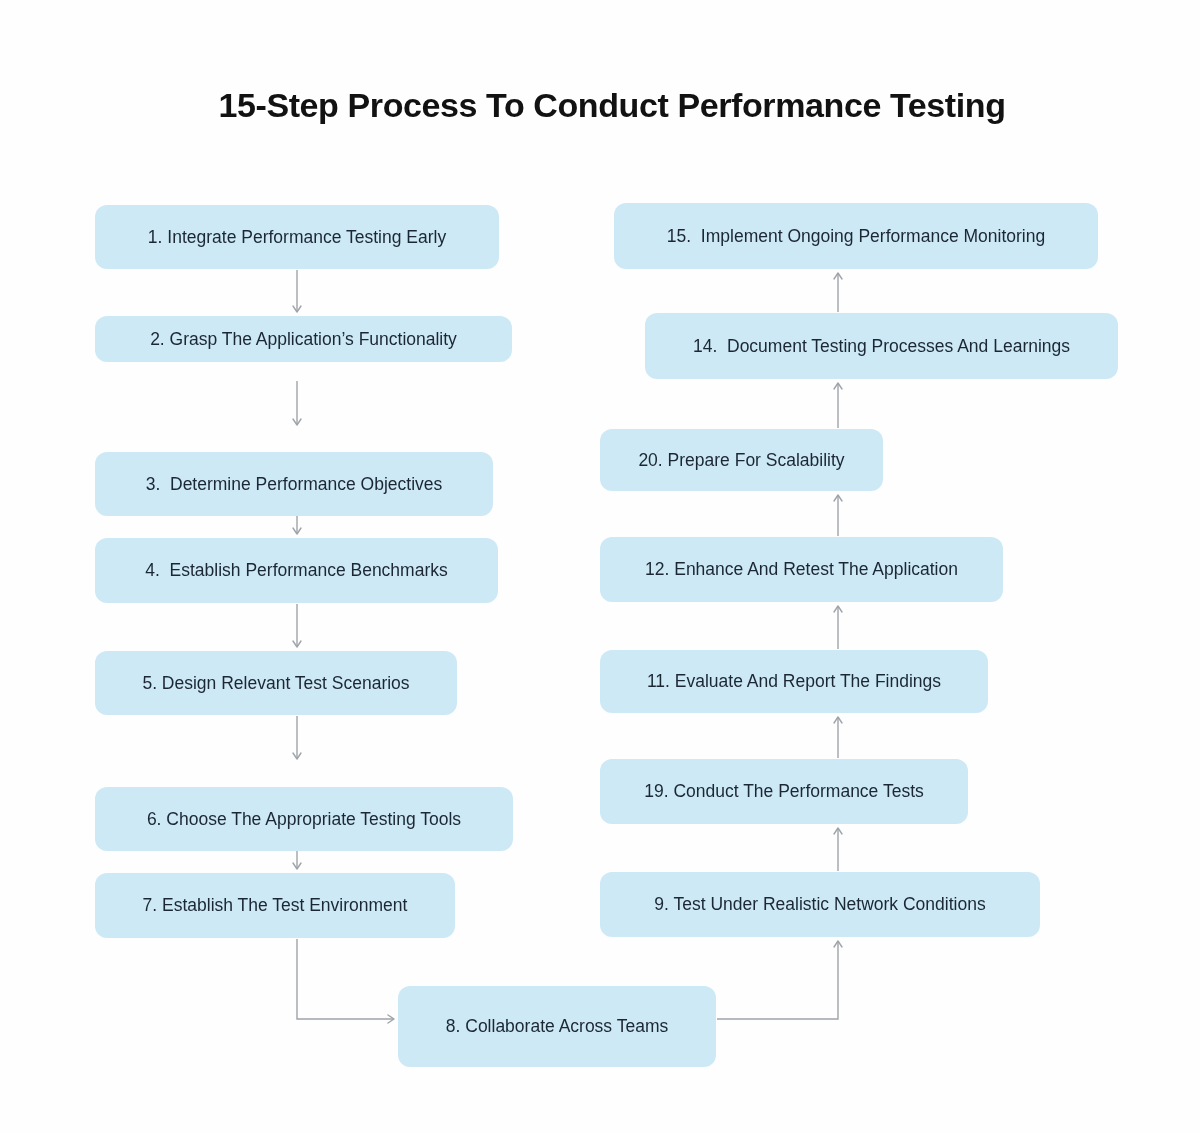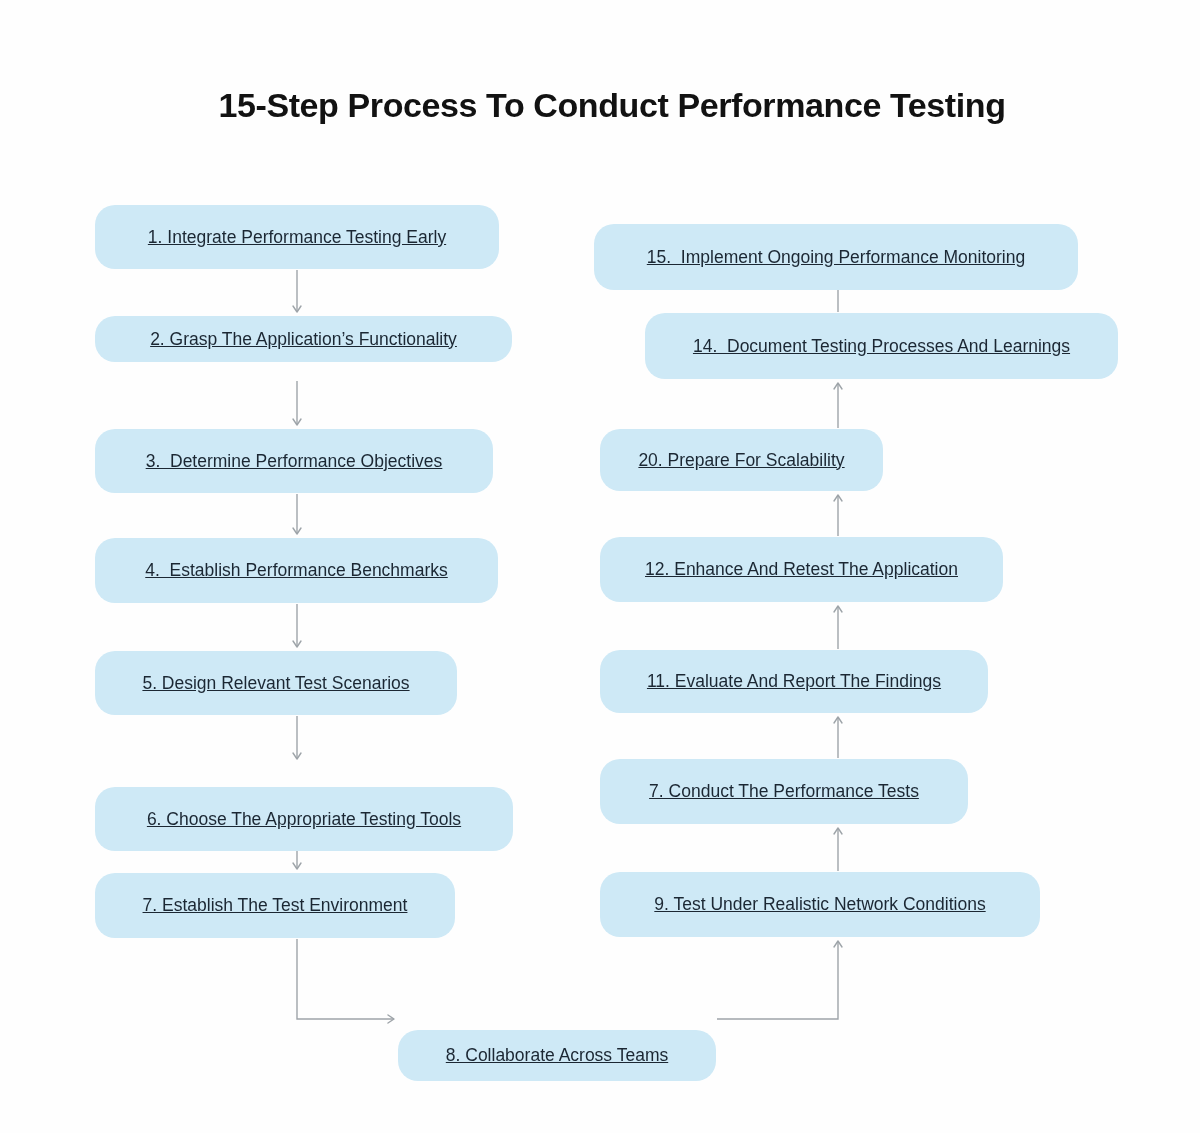--- a/index.html
+++ b/index.html
@@ -28,31 +28,30 @@
     left: 0;
     top: 0;
     width: 1200px;
     height: 1133px;
     pointer-events: none;
   }
   .node {
     position: absolute;
     box-sizing: border-box;
     background: var(--box-fill, #cee9f6);
-    border-radius: 20px;
+    border-radius: 12px;
     display: flex;
     align-items: center;
     justify-content: center;
     text-align: center;
     font-size: 17.5px;
     font-weight: 500;
     color: var(--box-text, #1b2733);
     white-space: pre;
     padding: 0 8px;
-    text-decoration: underline;
   }
 </style>
 </head>
 <body>
 
 <div class="canvas">
   <div class="title">15-Step Process To Conduct Performance Testing</div>
 
   <svg class="connectors" viewBox="0 0 1200 1133" xmlns="http://www.w3.org/2000/svg">
     <defs>
@@ -74,27 +73,27 @@
         <path d="M838,649 L838,606" fill="none" stroke="#9ea4a9" stroke-width="1.4" marker-end="url(#arrowhead)"></path>
         <path d="M838,536 L838,495" fill="none" stroke="#9ea4a9" stroke-width="1.4" marker-end="url(#arrowhead)"></path>
         <path d="M838,428 L838,383" fill="none" stroke="#9ea4a9" stroke-width="1.4" marker-end="url(#arrowhead)"></path>
         <path d="M838,312 L838,273" fill="none" stroke="#9ea4a9" stroke-width="1.4" marker-end="url(#arrowhead)"></path>
       </g>
   </svg>
 
   <div id="nodes">
       <div class="node" style="left: 95px; top: 205px; width: 404px; height: 64px;">1. Integrate Performance Testing Early</div>
       <div class="node" style="left: 95px; top: 316px; width: 417px; height: 46px;">2. Grasp The Application’s Functionality</div>
-      <div class="node" style="left: 95px; top: 429px; width: 398px; height: 64px;">3.  Determine Performance Objectives</div>
+      <div class="node" style="left: 95px; top: 452px; width: 398px; height: 64px;">3.  Determine Performance Objectives</div>
       <div class="node" style="left: 95px; top: 538px; width: 403px; height: 65px;">4.  Establish Performance Benchmarks</div>
       <div class="node" style="left: 95px; top: 651px; width: 362px; height: 64px;">5. Design Relevant Test Scenarios</div>
       <div class="node" style="left: 95px; top: 763px; width: 418px; height: 64px; margin-top: 24px;">6. Choose The Appropriate Testing Tools</div>
       <div class="node" style="left: 95px; top: 873px; width: 360px; height: 65px;">7. Establish The Test Environment</div>
-      <div class="node" style="left: 398px; top: 986px; width: 318px; height: 51px; margin-top: 44px;">8. Collaborate Across Teams</div>
+      <div class="node" style="left: 398px; top: 986px; width: 318px; height: 81px;">8. Collaborate Across Teams</div>
       <div class="node" style="left: 600px; top: 872px; width: 440px; height: 65px;">9. Test Under Realistic Network Conditions</div>
-      <div class="node" style="left: 600px; top: 759px; width: 368px; height: 65px;">7. Conduct The Performance Tests</div>
+      <div class="node" style="left: 600px; top: 759px; width: 368px; height: 65px;">19. Conduct The Performance Tests</div>
       <div class="node" style="left: 600px; top: 650px; width: 388px; height: 63px;">11. Evaluate And Report The Findings</div>
       <div class="node" style="left: 600px; top: 537px; width: 403px; height: 65px;">12. Enhance And Retest The Application</div>
       <div class="node" style="left: 600px; top: 429px; width: 283px; height: 62px;">20. Prepare For Scalability</div>
       <div class="node" style="left: 600px; top: 313px; width: 473px; height: 66px; margin-left: 45px;">14.  Document Testing Processes And Learnings</div>
-      <div class="node" style="left: 594px; top: 203px; width: 484px; height: 66px; margin-top: 21px;">15.  Implement Ongoing Performance Monitoring</div>
+      <div class="node" style="left: 614px; top: 203px; width: 484px; height: 66px;">15.  Implement Ongoing Performance Monitoring</div>
     </div>
 </div>
 
 </body></html>

